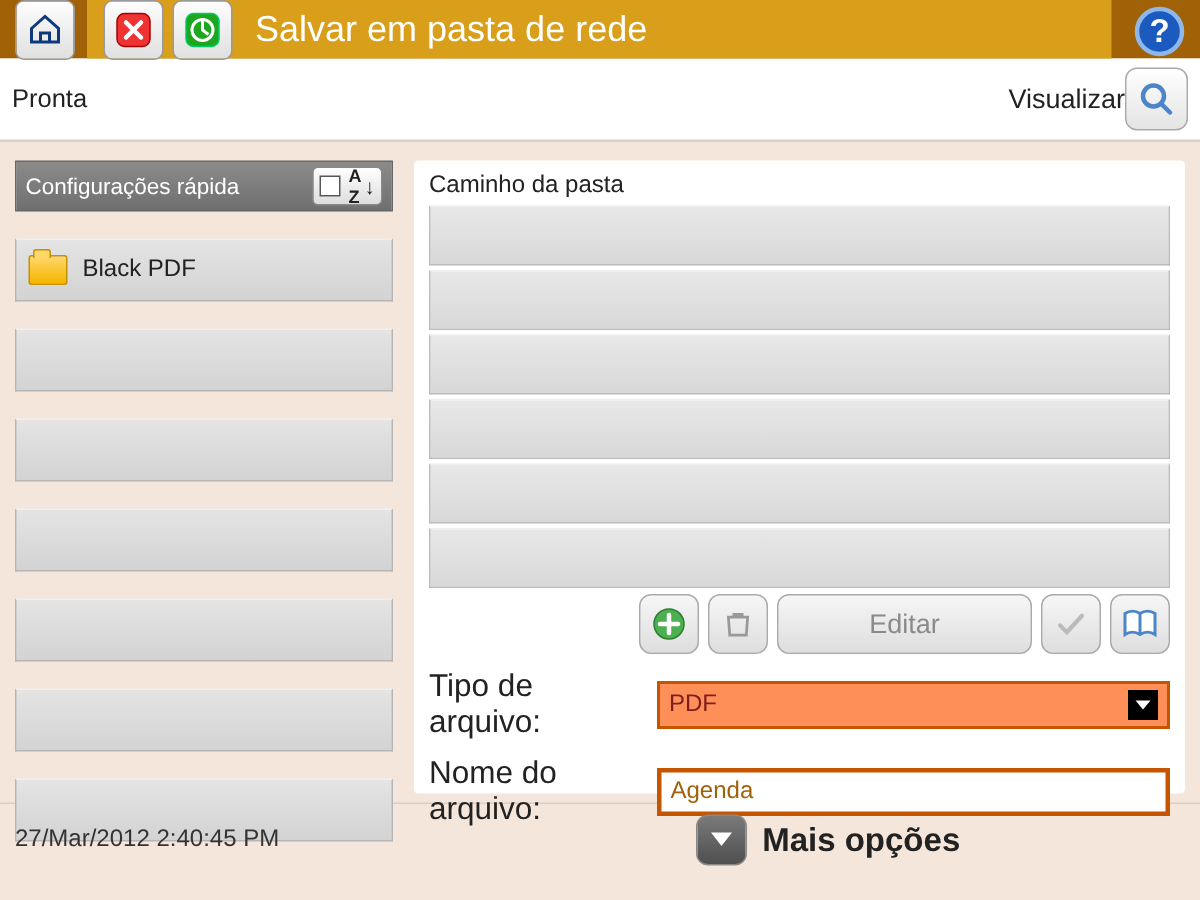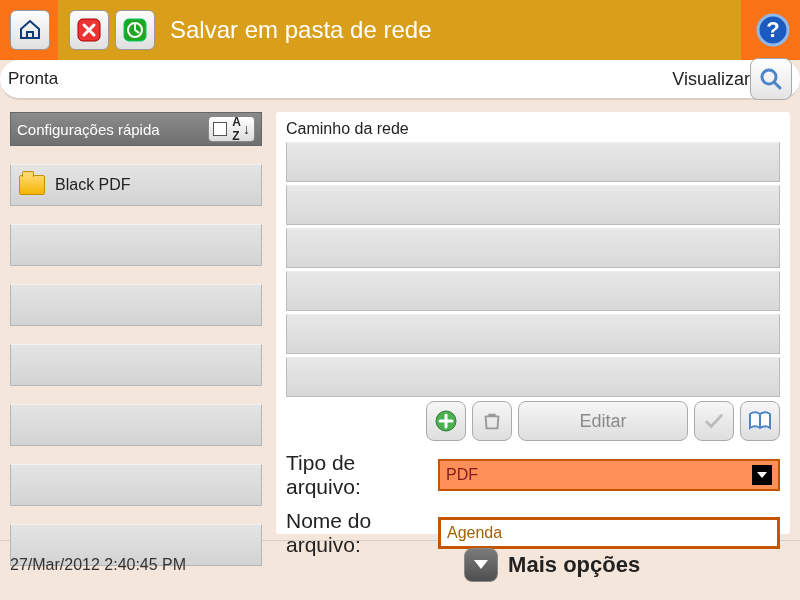--- a/index.html
+++ b/index.html
@@ -5,23 +5,23 @@
     * { box-sizing: border-box; margin: 0; padding: 0; }
     body {
       width: 800px;
       height: 600px;
       font-family: Arial, sans-serif;
       background: #f5e6db;
       overflow: hidden;
     }
     .titlebar {
       display: flex;
-      align-items: center;
-      height: 60px;
-      background: #f97316;
+      align-items: flex-start;
+      height: 39px;
+      background: #a16207;
     }
     .titlebar-main {
       flex: 1;
       display: flex;
       align-items: center;
       height: 100%;
       background: #d99f1a;
       margin: 0 5px;
       padding: 0 8px;
     }
@@ -50,25 +50,24 @@
       display: flex;
       align-items: center;
       justify-content: center;
       cursor: pointer;
       margin: 0 6px;
     }
     .statusbar {
       display: flex;
       align-items: center;
       justify-content: space-between;
-      height: 40px;
+      height: 56px;
       background: #fff;
       border-bottom: 2px solid #d8cfc8;
       padding: 12px 8px;
-      border-radius: 20px;
     }
     .status-text { font-size: 17px; color:#222; }
     .visualizar-wrap { display:flex; align-items:center; gap:0; }
     .visualizar-label { font-size: 18px; color:#222; }
     .zoom-btn {
       width: 42px; height: 42px;
       border: 1px solid #aaa;
       border-radius: 8px;
       background: linear-gradient(#fff,#e4e4e4);
       display:flex; align-items:center; justify-content:center;
@@ -296,21 +295,21 @@
     </div>
     <div class="quickset-empty"></div>
     <div class="quickset-empty"></div>
     <div class="quickset-empty"></div>
     <div class="quickset-empty"></div>
     <div class="quickset-empty"></div>
     <div class="quickset-empty"></div>
   </div>
 
   <div class="rightcol">
-    <div class="field-label">Caminho da rede</div>
+    <div class="field-label">Caminho da pasta</div>
     <div class="path-lines">
       <div class="path-line"></div>
       <div class="path-line"></div>
       <div class="path-line"></div>
       <div class="path-line"></div>
       <div class="path-line"></div>
       <div class="path-line"></div>
     </div>
     <div class="path-actions">
       <div class="small-action">

